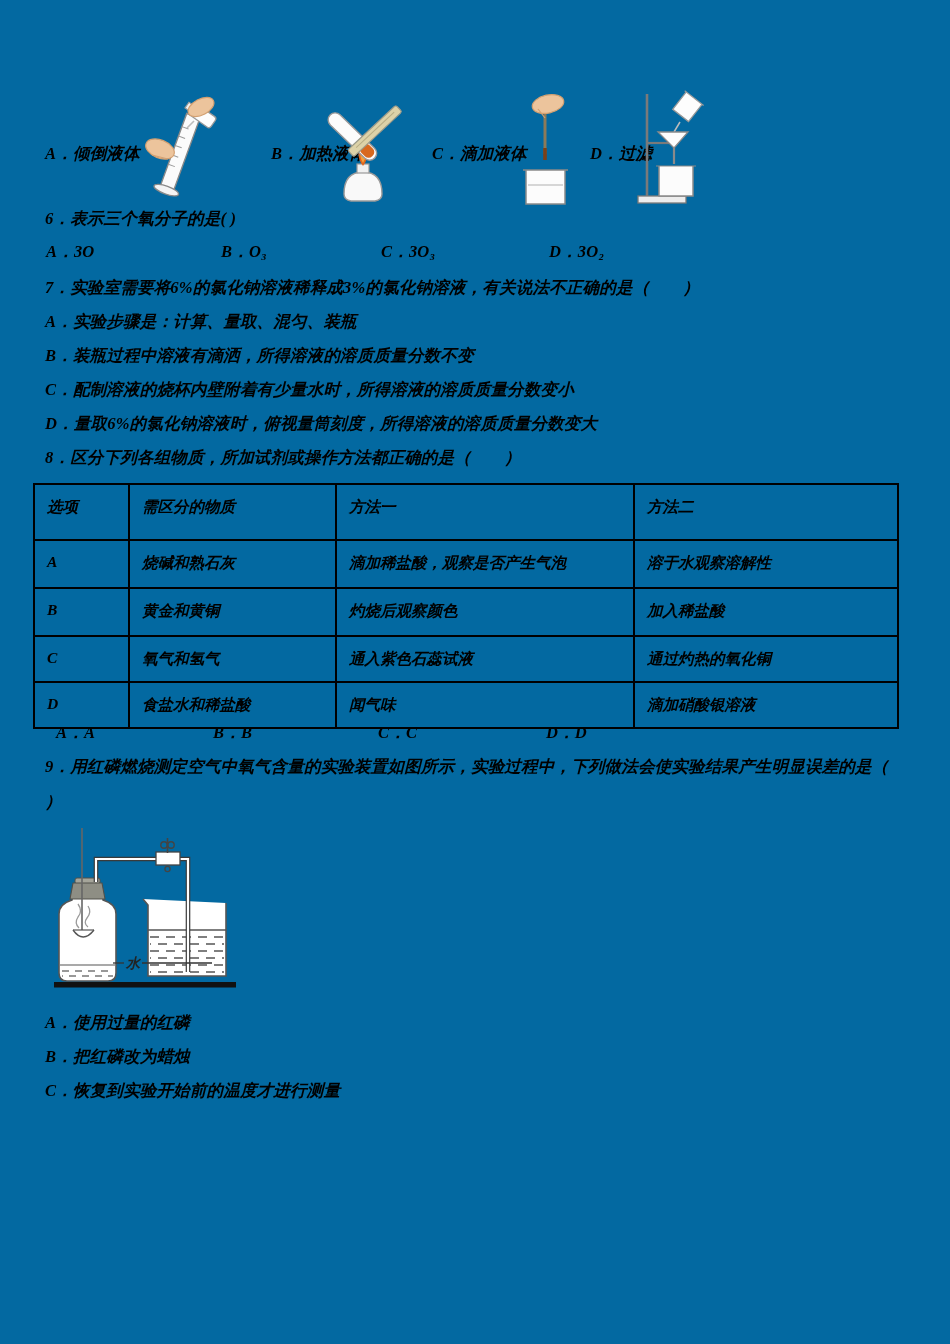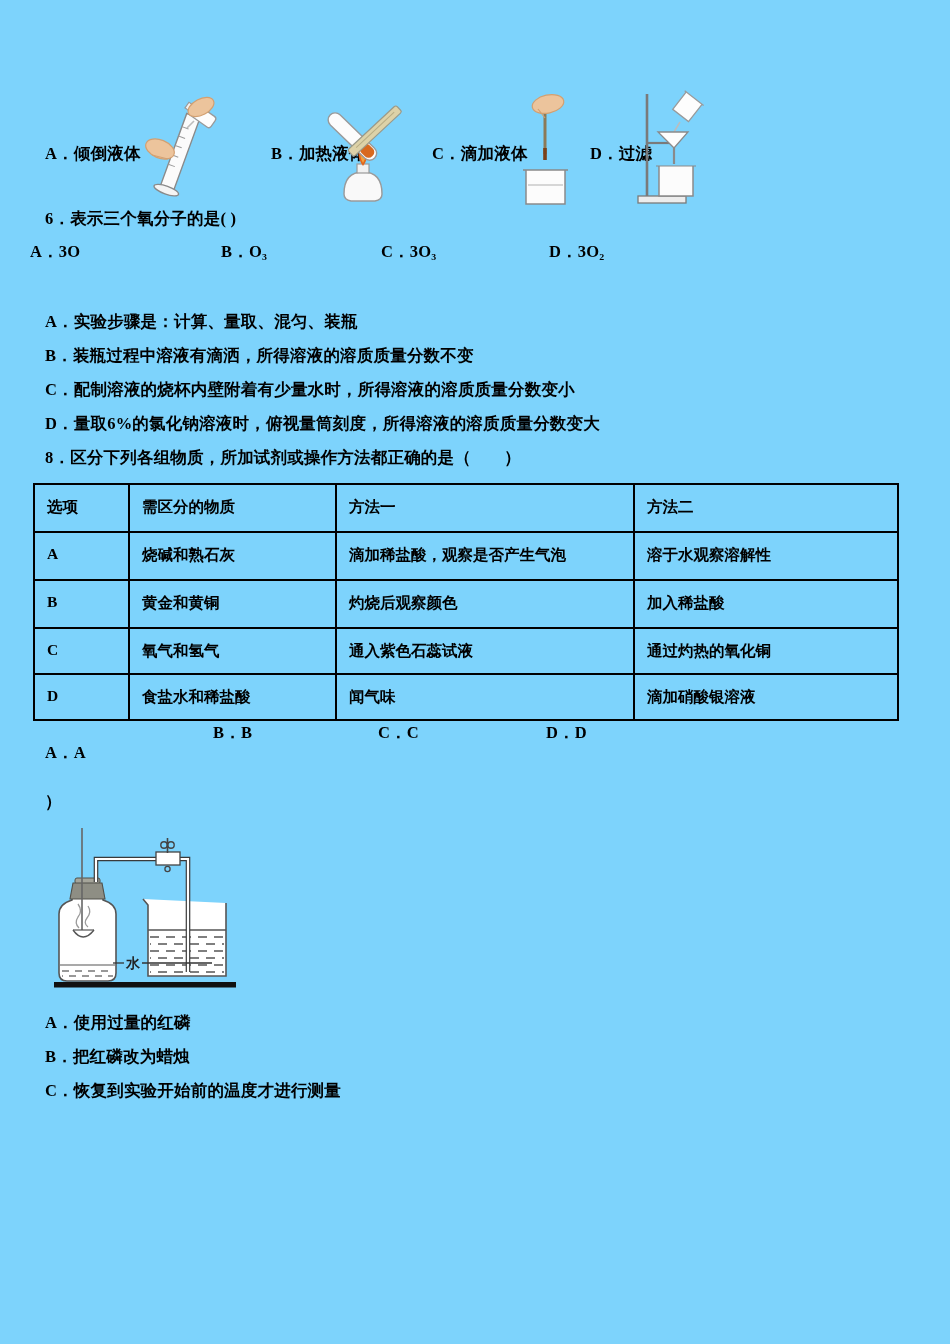--- a/index.html
+++ b/index.html
@@ -1,20 +1,21 @@
 <!DOCTYPE html>
 <html><head>
 <meta charset="utf-8">
 <style>
   html,body { margin:0; padding:0; background:#ffffff; }
   .page {
-    position:relative; width:950px; height:1344px; background:#7dd3fc;
+    position:relative; width:950px; height:1344px; background:#0369a1;
     font-family:"Liberation Serif","DejaVu Serif",serif;
     font-weight:bold; color:#000;
     overflow:hidden;
+    font-style:italic;
   }
   .t {
     position:absolute; font-size:16.5px; line-height:22px;
     white-space:pre; letter-spacing:0.2px;
   }
   .fig { position:absolute; }
   table.q8 {
     position:absolute; left:33px; top:483px;
     border-collapse:collapse; table-layout:fixed;
     width:864px; font-size:15.5px; font-weight:bold;
@@ -98,41 +99,42 @@
     </g>
     <line x1="44" y1="32" x2="38" y2="42" stroke="#bcbcbc" stroke-width="1.5"></line>
     <polygon points="22,42 52,42 38,58" fill="#fdfdfd" stroke="#8a8a8a" stroke-width="1.3"></polygon>
     <line x1="38" y1="58" x2="38" y2="74" stroke="#8a8a8a" stroke-width="2.2"></line>
     <line x1="38" y1="76" x2="38" y2="92" stroke="#c8c8c8" stroke-width="1.3" stroke-dasharray="2 3"></line>
     <path d="M23,76 L23,106 L57,106 L57,76" fill="#fcfcfc" stroke="#8a8a8a" stroke-width="1.5"></path>
     <line x1="20" y1="76" x2="60" y2="76" stroke="#8a8a8a" stroke-width="1.2"></line>
   </svg>
 
   <div class="t" style="left:45px; top:208px;">6．表示三个氧分子的是( )</div>
-  <div class="t" style="left:30px;  top:241px;text-align:right;">A．3O</div>
+  <div class="t" style="left:46px;  top:241px;text-align:right;">A．3O</div>
   <div class="t" style="left:213px; top:241px;margin-left:8px;">B．O₃</div>
   <div class="t" style="left:381px; top:241px;">C．3O₃</div>
   <div class="t" style="left:549px; top:241px;">D．3O₂</div>
 
+  <div class="t" style="left:45px; top:277px;">7．实验室需要将6%的氯化钠溶液稀释成3%的氯化钠溶液，有关说法不正确的是（　　）</div>
   <div class="t" style="left:45px; top:311px;">A．实验步骤是：计算、量取、混匀、装瓶</div>
   <div class="t" style="left:45px; top:345px;">B．装瓶过程中溶液有滴洒，所得溶液的溶质质量分数不变</div>
   <div class="t" style="left:45px; top:379px;">C．配制溶液的烧杯内壁附着有少量水时，所得溶液的溶质质量分数变小</div>
   <div class="t" style="left:45px; top:413px;">D．量取6%的氯化钠溶液时，俯视量筒刻度，所得溶液的溶质质量分数变大</div>
 
   <div class="t" style="left:45px; top:447px;">8．区分下列各组物质，所加试剂或操作方法都正确的是（　　）</div>
 
   <table class="q8">
     <colgroup>
         <col style="width:95px">
         <col style="width:207px">
         <col style="width:298px">
         <col style="width:264px">
       </colgroup>
     <tbody>
-        <tr style="height:48px;">
+        <tr style="height:56px;">
       <th>选项</th>
       <th>需区分的物质</th>
       <th>方法一</th>
       <th>方法二</th>
     </tr>
     <tr style="height:48px;">
       <td>A</td>
       <td>烧碱和熟石灰</td>
       <td>滴加稀盐酸，观察是否产生气泡</td>
       <td>溶于水观察溶解性</td>
@@ -151,25 +153,26 @@
     </tr>
     <tr style="height:46px;">
       <td>D</td>
       <td>食盐水和稀盐酸</td>
       <td>闻气味</td>
       <td>滴加硝酸银溶液</td>
     </tr>
   </tbody>
     </table>
 
-  <div class="t" style="left:45px;  top:722px;margin-top:20px;">A．A</div>
+  <div class="t" style="left:56px;  top:722px;">A．A</div>
   <div class="t" style="left:213px; top:722px;">B．B</div>
   <div class="t" style="left:378px; top:722px;">C．C</div>
   <div class="t" style="left:546px; top:722px;">D．D</div>
 
+  <div class="t" style="left:45px; top:756px;">9．用红磷燃烧测定空气中氧气含量的实验装置如图所示，实验过程中，下列做法会使实验结果产生明显误差的是（</div>
   <div class="t" style="left:45px; top:791px;">）</div>
 
   <svg class="diagram" width="192" height="166" viewBox="0 0 192 166">
 
     <rect x="4" y="156" width="182" height="5.5" fill="#111"></rect>
 
     <g>
       <path d="M93,73 L98,79 L98,150 L176,150 L176,77" fill="#ffffff" stroke="#555" stroke-width="1.6"></path>
       <line x1="98" y1="104" x2="176" y2="104" stroke="#555" stroke-width="1.3"></line>
       <line x1="100" y1="111" x2="174" y2="111" stroke="#555" stroke-width="1.5" stroke-dasharray="9 7"></line>

